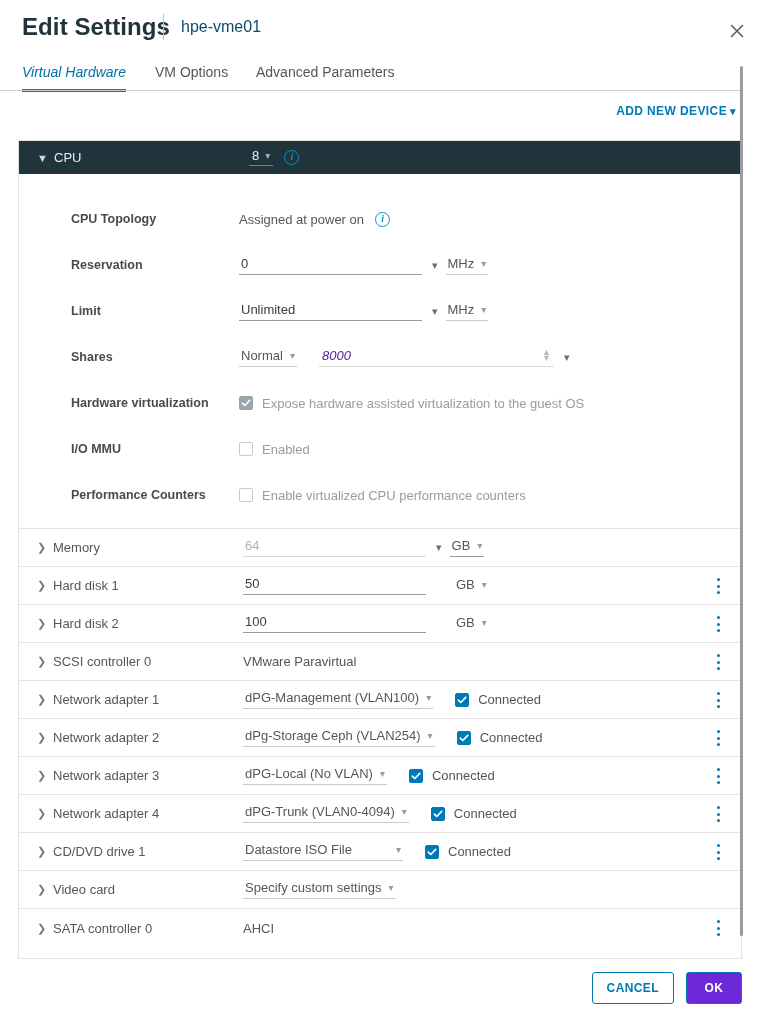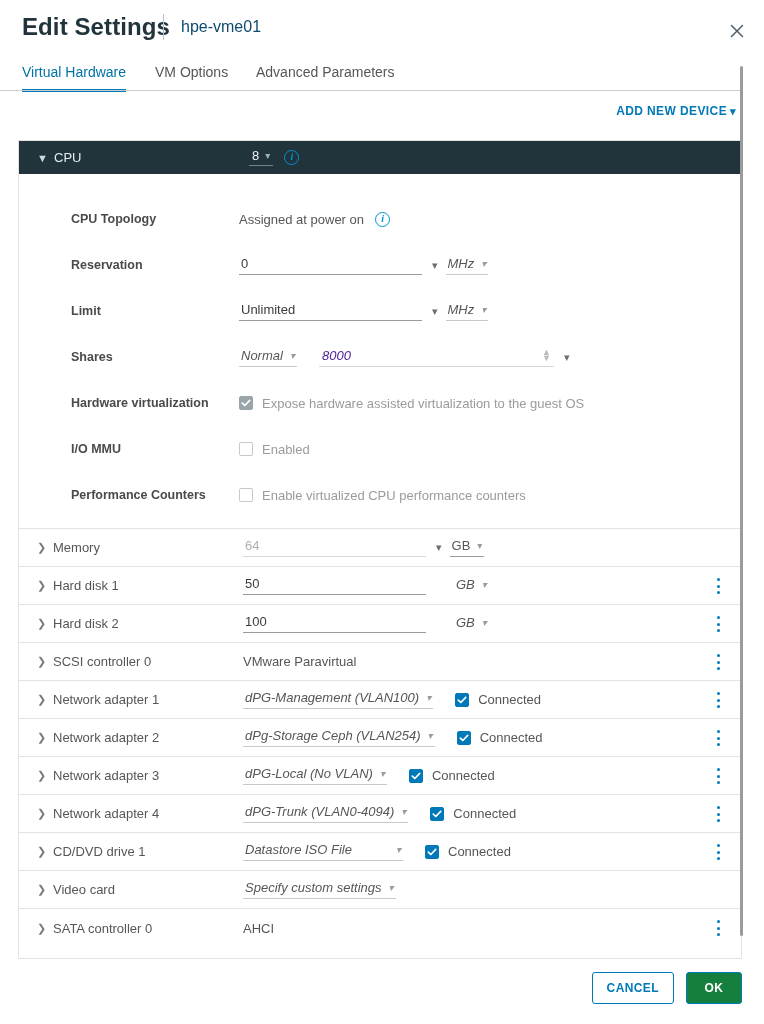--- a/index.html
+++ b/index.html
@@ -100,21 +100,21 @@
     border: 0; border-bottom: 1px solid #9a9a9a; background: transparent;
     font-family: "Liberation Sans", sans-serif; font-size: 13px; color: #3b3b3b;
     padding: 0 2px 3px 2px; outline: none;
   }
   .uline.grey { color: #b0b0b0; border-bottom-color: #d8d8d8; }
   .sel-ul {
     display: inline-flex; align-items: center; font-size: 13px; color: #565656;
     border-bottom: 1px solid #9a9a9a; padding: 0 2px 3px 2px; cursor: pointer;
     white-space: nowrap;
   }
-  .sel-ul.light { border-bottom-color: #c9c9c9; font-style: italic; }
+  .sel-ul.light { border-bottom-color: #c9c9c9; }
   .sel-ul .cv { font-size: 10px; margin-left: 7px; color: #9a9a9a; }
   .lone-caret { font-size: 11px; color: #6d6d6d; margin: 0 8px 0 10px; cursor: pointer; }
 
   .cb {
     width: 14px; height: 14px; border-radius: 2px; flex: none;
     display: inline-flex; align-items: center; justify-content: center;
     cursor: pointer;
   }
   .cb.on { background: #0079b8; border: 1px solid #0079b8; }
   .cb.on.dim { background: #9aa5ab; border-color: #9aa5ab; }
@@ -159,40 +159,40 @@
 
   
   .footer { position: absolute; right: 22px; top: 972px; display: flex; gap: 12px; }
   .btn {
     height: 32px; min-width: 74px; padding: 0 14px; font-size: 12px;
     font-weight: 600; letter-spacing: .4px; border-radius: 3px;
     display: inline-flex; align-items: center; justify-content: center;
     cursor: pointer; font-family: "Liberation Sans", sans-serif;
   }
   .btn.secondary { background: #fff; color: #0079b8; border: 1px solid #0079b8; margin-left: 12px; }
-  .btn.primary { background: #15803d; color: #fff; border: 1px solid #0079b8; min-width: 56px; }
+  .btn.primary { background: #6d28d9; color: #fff; border: 1px solid #0079b8; min-width: 56px; }
 </style>
 </head>
 <body>
 
 <div class="dialog">
 
   <div class="hdr">
     <div class="hdr-title">Edit Settings</div>
     <div class="hdr-sep"></div>
     <div class="hdr-sub">hpe-vme01</div>
     <div class="close-btn">
       <svg width="14" height="14" viewBox="0 0 14 14" aria-hidden="true">
         <path d="M1.5 1.5 L12.5 12.5 M12.5 1.5 L1.5 12.5" stroke="#4c5d68" stroke-width="1.5" stroke-linecap="round"></path>
       </svg>
     </div>
   </div>
 
   <div class="tabs">
-    <div class="tab active" style="left:22px;">Virtual Hardware</div>
+    <div class="tab active" style="left:22px;font-style:italic;">Virtual Hardware</div>
     <div class="tab" style="left:155px;">VM Options</div>
     <div class="tab" style="left:256px;">Advanced Parameters</div>
   </div>
   <div class="tabs-underline"></div>
 
   <div class="add-new">
     <span>ADD NEW DEVICE</span><span class="cv">▾</span>
   </div>
 
   <div class="panel">

